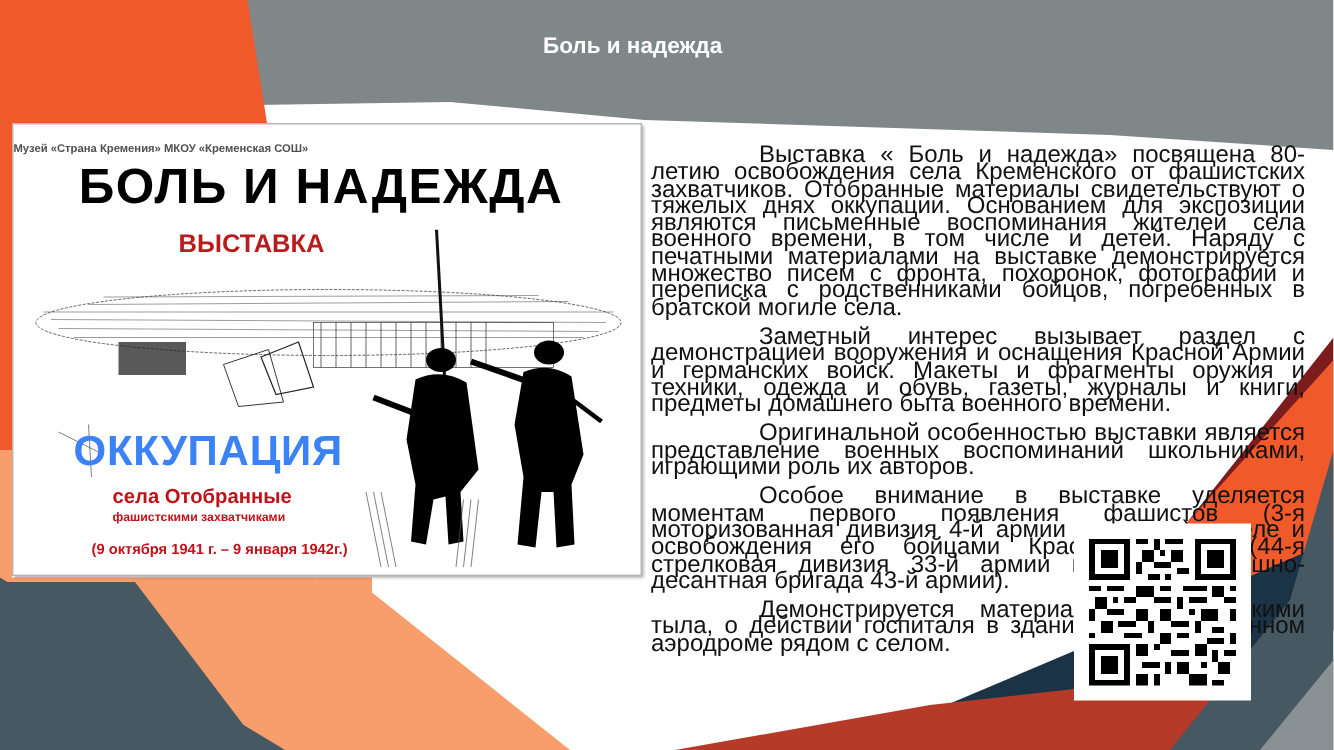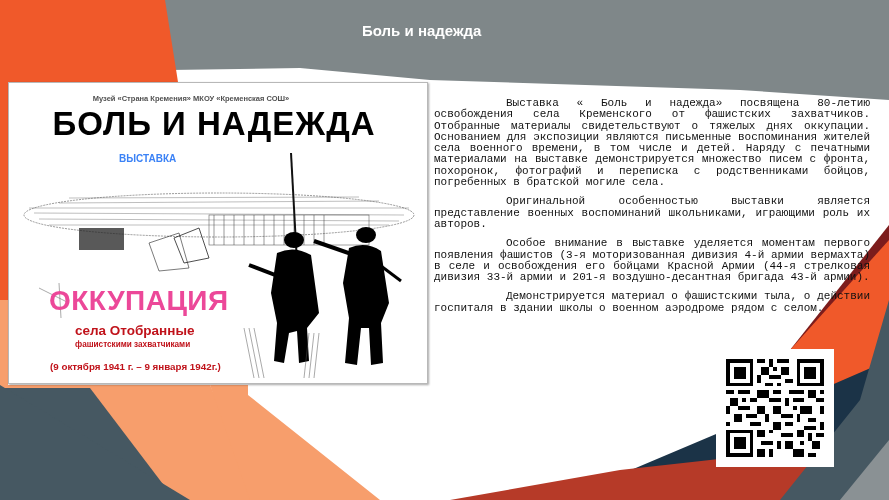--- a/index.html
+++ b/index.html
@@ -2,21 +2,21 @@
 <html><head>
 <meta charset="utf-8">
 <style>
   html, body { margin:0; padding:0; }
   body { width:889px; height:500px; position:relative; overflow:hidden; background:#ffffff; font-family:"Liberation Sans", sans-serif; }
   .bg { position:absolute; left:0; top:0; width:889px; height:500px; }
   .title { position:absolute; left:0; top:22px; width:889px; text-align:center; padding-left:2px; color:#ffffff; font-family:"Liberation Sans", sans-serif; font-weight:bold; font-size:15px; letter-spacing:0; }
   .title span { position:absolute; left:362px; top:0; width:140px; text-align:left; }
   .poster { position:absolute; left:8px; top:82px; width:240px; height:300px; background:#ffffff; border:1px solid #b8b8b8; box-shadow:1px 1px 2px rgba(0,0,0,0.35); overflow:hidden; }
   .poster { width:240px; }
-  .text { position:absolute; left:434px; top:98px; width:436px; font-family:Liberation Mono, monospace; font-size:11px; line-height:11.3px; color:#111; text-align:justify; }
+  .text { position:absolute; left:434px; top:98px; width:436px; font-family:Liberation Sans, sans-serif; font-size:16px; line-height:11.3px; color:#111; text-align:justify; }
   .text p { margin:0 0 8px 0; text-indent:72px; }
   .qr { position:absolute; left:716px; top:349px; width:118px; height:118px; background:#ffffff; }
   .qr svg { position:absolute; left:10px; top:10px; }
 </style>
 </head>
 <body>
 
 <svg class="bg" viewBox="0 0 889 500" xmlns="http://www.w3.org/2000/svg">
 
   <polygon points="160,0 889,0 889,100 740,90 430,80 300,68 170,70" fill="#7f8789"></polygon>
@@ -36,23 +36,23 @@
   <polygon points="620,470 889,440 870,500 450,500" fill="#b63a28"></polygon>
   <polygon points="889,300 889,500 780,500 860,400" fill="#465862"></polygon>
   <polygon points="889,440 889,500 840,500" fill="#8a9194"></polygon>
 </svg>
 
 <div class="title">
   <span>Боль и надежда</span>
 </div>
 
 <div class="poster" style="width:418px; left:8px; top:82px; height:300px;">
-  <div style="position:absolute; left:0; top:11px; width:364px; text-align:center; font-size:7.5px; font-weight:bold; color:#505050;">Музей «Страна Кремения» МКОУ «Кременская СОШ»</div>
+  <div style="position:absolute; left:0; top:11px; width:364px; text-align:left; font-size:7.5px; font-weight:bold; color:#505050;">Музей «Страна Кремения» МКОУ «Кременская СОШ»</div>
   <div style="position:absolute; left:0; top:22px; width:410px; text-align:center; font-size:33px; font-weight:900; color:#000; letter-spacing:1px;">БОЛЬ И НАДЕЖДА</div>
-  <div style="position:absolute; left:110px; top:70px; font-size:10px; font-weight:bold; color:#3b82f6;">ВЫСТАВКА</div>
+  <div style="position:absolute; left:110px; top:70px; font-size:17px; font-weight:bold; color:#b91c1c;">ВЫСТАВКА</div>
 
   <svg style="position:absolute; left:0; top:70px;" width="418" height="228" viewBox="0 0 418 228" xmlns="http://www.w3.org/2000/svg">
     <ellipse cx="210" cy="62" rx="195" ry="22" fill="none" stroke="#555" stroke-width="0.6" stroke-dasharray="2,1"></ellipse>
     <g stroke="#333" stroke-width="0.4" opacity="0.8">
       <line x1="20" y1="55" x2="400" y2="55"></line>
         <line x1="25" y1="60" x2="395" y2="62"></line>
       <line x1="30" y1="66" x2="390" y2="68"></line>
         <line x1="40" y1="72" x2="380" y2="72"></line>
       <line x1="50" y1="50" x2="370" y2="48"></line>
         <line x1="60" y1="45" x2="350" y2="44"></line>
@@ -91,28 +91,29 @@
         <line x1="240" y1="175" x2="250" y2="225"></line>
       <line x1="245" y1="175" x2="255" y2="225"></line>
         <line x1="300" y1="180" x2="295" y2="225"></line>
       <line x1="305" y1="180" x2="300" y2="225"></line>
         <line x1="310" y1="180" x2="305" y2="225"></line>
       <line x1="30" y1="135" x2="60" y2="150"></line>
         <line x1="50" y1="130" x2="52" y2="165"></line>
     </g>
   </svg>
 
-  <div style="position:absolute; left:40px; top:202px; font-size:28px; font-weight:900; color:#ec4899; letter-spacing:0.5px;">ОККУПАЦИЯ</div>
+  <div style="position:absolute; left:40px; top:202px; font-size:28px; font-weight:900; color:#3b82f6; letter-spacing:0.5px;">ОККУПАЦИЯ</div>
   <div style="position:absolute; left:66px; top:240px; font-size:13.5px; font-weight:bold; color:#c0121a;">села Отобранные</div>
   <div style="position:absolute; left:66px; top:257px; font-size:8.2px; font-weight:bold; color:#c0121a;text-align:right;">фашистскими захватчиками</div>
-  <div style="position:absolute; left:41px; top:278px; font-size:9.8px; font-weight:bold; color:#c0121a;">(9 октября 1941 г. – 9 января 1942г.)</div>
+  <div style="position:absolute; left:52px; top:278px; font-size:9.8px; font-weight:bold; color:#c0121a;">(9 октября 1941 г. – 9 января 1942г.)</div>
 </div>
 
 <div class="text">
   <p>Выставка « Боль и надежда» посвящена 80-летию освобождения села Кременского от фашистских захватчиков. Отобранные материалы свидетельствуют о тяжелых днях оккупации. Основанием для экспозиции являются письменные воспоминания жителей села военного времени, в том числе и детей. Наряду с печатными материалами на выставке демонстрируется множество писем с фронта, похоронок, фотографий и переписка с родственниками бойцов, погребенных в братской могиле села.</p>
+  <p>Заметный интерес вызывает раздел с демонстрацией вооружения и оснащения Красной Армии и германских войск. Макеты и фрагменты оружия и техники, одежда и обувь, газеты, журналы и книги, предметы домашнего быта военного времени.</p>
   <p>Оригинальной особенностью выставки является представление военных воспоминаний школьниками, играющими роль их авторов.</p>
   <p>Особое внимание в выставке уделяется моментам первого появления фашистов (3-я моторизованная дивизия 4-й армии вермахта) в селе и освобождения его бойцами Красной Армии (44-я стрелковая дивизия 33-й армии и 201-я воздушно-десантная бригада 43-й армии).</p>
   <p>Демонстрируется материал о фашистскими тыла, о действии госпиталя в здании школы о военном аэродроме рядом с селом.</p>
 </div>
 
 <div class="qr">
   <svg width="98" height="98" viewBox="0 0 25 25" xmlns="http://www.w3.org/2000/svg" shape-rendering="crispEdges">
     <rect width="25" height="25" fill="#fff"></rect>
     <g fill="#000">
       <path d="M0,0h7v7h-7z M18,0h7v7h-7z M0,18h7v7h-7z"></path>

